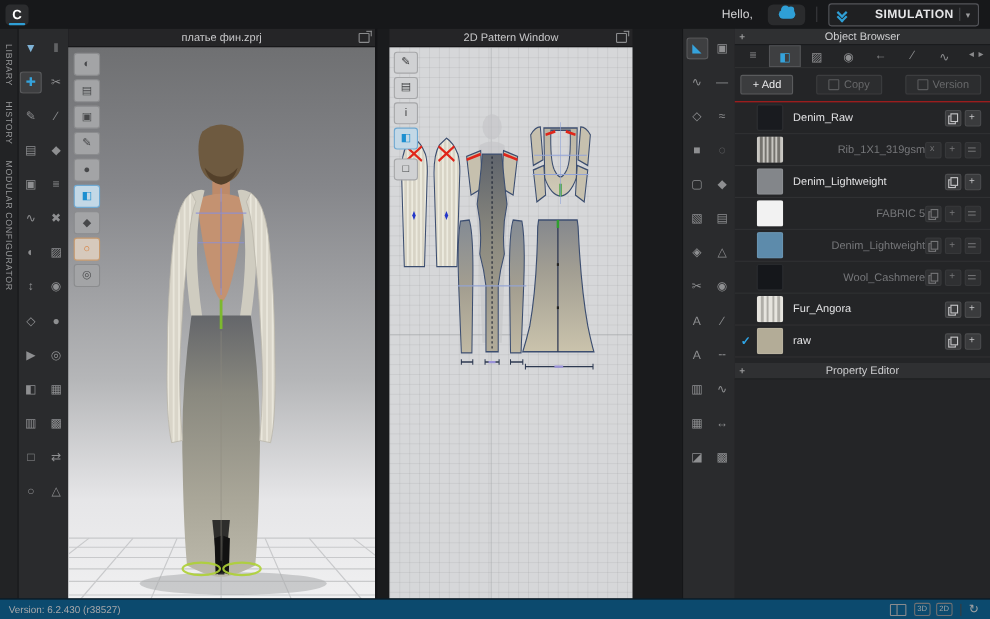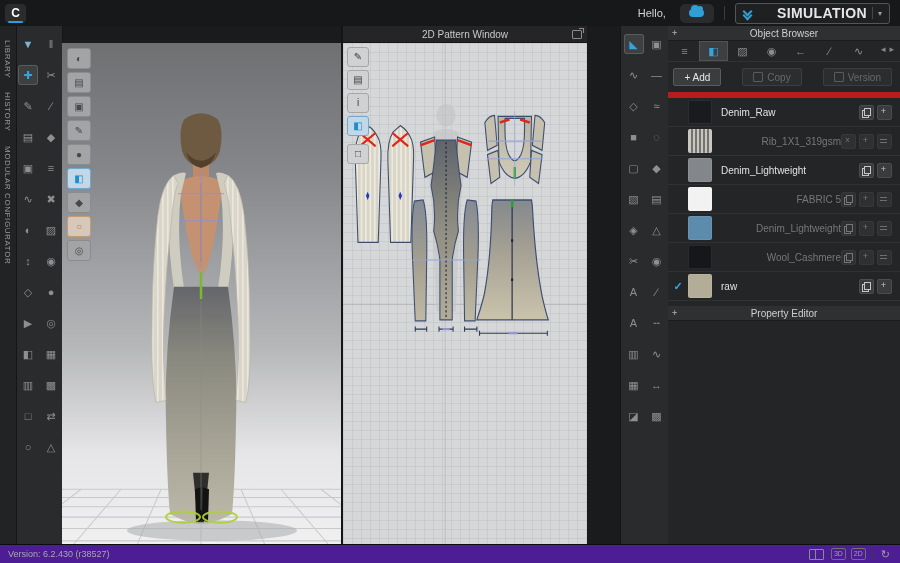--- a/index.html
+++ b/index.html
@@ -16,21 +16,21 @@
   .cloud-btn{width:34px;height:19px;background:#2a2b2d;border-radius:5px;display:flex;align-items:center;justify-content:center;}
   .cloud{width:15px;height:8px;background:#2f9fd6;border-radius:5px;position:relative;}
   .cloud::before{content:"";position:absolute;left:2px;top:-4px;width:8px;height:8px;border-radius:50%;background:#2f9fd6;}
   .cloud::after{content:"";position:absolute;right:1px;top:-3px;width:6px;height:6px;border-radius:50%;background:#2f9fd6;}
   .sim-btn{display:flex;align-items:center;gap:5px;height:19px;padding:0 7px;margin-right:10px;
            background:#1f2022;border:1px solid #54555a;border-radius:3px;}
   .dchev{display:inline-block;width:9px;height:11px;position:relative;}
   .dchev::before,.dchev::after{content:"";position:absolute;left:1px;width:5px;height:5px;
       border-right:2px solid #2f9fd6;border-bottom:2px solid #2f9fd6;transform:rotate(45deg);}
   .dchev::before{top:0;}.dchev::after{top:4px;}
-  .sim-label{font-size:14px;font-weight:bold;letter-spacing:.4px;color:#e6e6e8;padding-left:20px;}
+  .sim-label{font-size:11px;font-weight:bold;letter-spacing:.4px;color:#e6e6e8;padding-left:20px;}
   .sim-sep{width:1px;height:12px;background:#46474b;}
   .caret{font-size:8px;color:#9a9b9d;}
   
   .rail{position:absolute;left:0;top:26px;width:16px;bottom:18px;background:#222325;border-right:1px solid #141517;}
   .rail-tab{writing-mode:vertical-rl;font-size:8px;letter-spacing:.6px;color:#98999b;display:block;margin:14px 0 0 3px;cursor:default;}
   
   .left-toolbar{position:absolute;left:17px;top:26px;width:45px;bottom:18px;background:#2a2b2d;border-right:1px solid #151618;}
   .right-toolbar{position:absolute;left:620px;top:26px;width:48px;bottom:18px;background:#2a2b2d;border-left:1px solid #151618;border-right:1px solid #151618;}
   .tool-grid{display:grid;grid-template-columns:repeat(2,20px);gap:11px 3px;justify-content:center;padding-top:8px;}
   .tool-btn{width:20px;height:20px;border-radius:3px;display:flex;align-items:center;justify-content:center;
@@ -40,21 +40,21 @@
   
   .win{position:absolute;top:26px;bottom:18px;}
   .win-title{height:16px;background:#252527;border-bottom:1px solid #141517;color:#c9c9cb;font-size:10px;
              display:flex;align-items:center;justify-content:center;position:relative;}
   .popout{position:absolute;right:5px;top:4px;width:8px;height:7px;border:1px solid #8a8b8d;border-radius:1px;}
   .popout::after{content:"";position:absolute;right:-3px;top:-3px;width:4px;height:4px;
                  border-top:1px solid #8a8b8d;border-right:1px solid #8a8b8d;}
   .win-body{position:absolute;top:17px;left:0;right:0;bottom:0;overflow:hidden;}
   .win3d{left:62px;width:279px;}
   .win3d .win-body{background:linear-gradient(#6f7072 0%,#85868a 25%,#b5b6b8 60%,#e6e6e8 82%,#f0f0f1 100%);}
-  .win2d{left:343px;width:244px;}
+  .win2d{left:354px;width:221px;}
   .win2d .win-body{background-color:#d6d7d9;
      background-image:linear-gradient(rgba(0,0,0,.05) 1px,transparent 1px),
                       linear-gradient(90deg,rgba(0,0,0,.05) 1px,transparent 1px);
      background-size:9px 9px;}
   .winsep{position:absolute;left:341px;top:26px;width:2px;bottom:18px;background:#141517;}
   svg.fill{position:absolute;inset:0;width:100%;height:100%;}
   
   .mini{position:absolute;display:flex;flex-direction:column;gap:3px;z-index:5;}
   .mini3d{left:5px;top:5px;}
   .mini3d .tool-btn{width:22px;height:19px;background:#a3a4a6;border:1px solid #8b8c8e;color:#47484a;font-size:10px;}
@@ -70,40 +70,40 @@
   .pin{position:absolute;left:4px;top:2px;font-size:9px;color:#9a9a9c;font-weight:bold;}
   .ob-tabs{height:20px;background:#242527;border-bottom:1px solid #313234;display:flex;align-items:stretch;padding-left:2px;}
   .ob-tab{width:29px;display:flex;align-items:center;justify-content:center;font-size:11px;color:#8d8e90;}
   .ob-tab.active{background:#3e3f41;color:#35a3dc;box-shadow:0 0 0 1px #525356 inset;}
   .ob-tabs .navs{margin-left:auto;display:flex;align-items:center;gap:4px;padding-right:4px;color:#8a8a8c;font-size:9px;}
   .ob-actions{display:flex;justify-content:flex-end;gap:21px;padding:6px 8px 6px 0;}
   .btn{height:16px;display:flex;align-items:center;gap:4px;padding:0 10px;border-radius:2px;font-size:10px;}
   .btn-add{background:#3b3c3e;border:1px solid #5a5b5d;color:#e9e9eb;}
   .btn-dim{background:#2c2d2f;border:1px solid #3c3d3f;color:#68696b;}
   .btn-dim .mini-ic{width:8px;height:8px;border:1px solid #5a5b5d;border-radius:1px;}
-  .fab-list{border-top:6px solid #b91c1c;}
+  .fab-list{border-top:1px solid #b91c1c;}
   .fab-row{height:28px;display:flex;align-items:center;border-bottom:1px solid #303133;}
   .fab-check{width:20px;text-align:center;font-size:11px;font-weight:bold;color:#2fa6e8;}
   .fab-swatch{width:22px;height:22px;border-radius:2px;border:1px solid rgba(255,255,255,.08);margin-right:9px;flex:none;}
   .fab-name{flex:1;font-size:10px;color:#e2e2e4;white-space:nowrap;overflow:hidden;}
   .fab-row.dim .fab-name{color:#76777a;text-align:right;}
   .fab-icons{display:flex;gap:3px;margin-right:8px;}
   .fab-row.dim .fab-icons{opacity:.5;}
   .ic{width:13px;height:13px;background:#3a3b3d;border:1px solid #4b4c4e;border-radius:2px;position:relative;}
   .ic-copy::before{content:"";position:absolute;left:2px;top:4px;width:5px;height:6px;border:1px solid #c6c6c8;background:#3a3b3d;}
   .ic-copy::after{content:"";position:absolute;left:4px;top:2px;width:5px;height:6px;border:1px solid #c6c6c8;background:#3a3b3d;}
   .ic-add::before{content:"+";position:absolute;left:0;top:0;width:11px;height:11px;line-height:11px;text-align:center;
                   color:#c6c6c8;font-size:9px;}
   .ic-export::before{content:"x";position:absolute;left:0;top:-1px;width:11px;height:11px;line-height:11px;text-align:center;
                   color:#c6c6c8;font-size:8px;}
   .ic-storage::before{content:"";position:absolute;left:2px;top:4px;width:7px;height:1.5px;background:#b9b9bb;box-shadow:0 3px 0 #b9b9bb;}
   .pe-header{margin-top:5px;}
   .pe-body{height:200px;background:#242527;}
   
-  .statusbar{position:absolute;left:0;right:0;bottom:0;height:18px;background:#4c1d95;border-top:1px solid #0c0d0e;
+  .statusbar{position:absolute;left:0;right:0;bottom:0;height:18px;background:#0c4a6e;border-top:1px solid #0c0d0e;
              display:flex;align-items:center;font-size:9px;color:#a8a8aa;}
   .statusbar .version{margin-left:8px;}
   .statusbar .spacer{flex:1;}
   .sb-icons{display:flex;align-items:center;gap:7px;margin-right:10px;}
   .sb-split{width:13px;height:9px;border:1px solid #8a8b8d;border-radius:1px;position:relative;}
   .sb-split::after{content:"";position:absolute;left:5px;top:0;bottom:0;width:1px;background:#8a8b8d;}
   .sb-badge{border:1px solid #6f7072;color:#9fa0a2;font-size:7px;padding:0 2px;height:10px;line-height:10px;border-radius:2px;}
   .sb-div{width:1px;height:11px;background:#3a3b3d;}
   .sb-sync{font-size:11px;color:#9fa0a2;line-height:1;}
 </style>
@@ -248,20 +248,24 @@
           <span>○</span>
         </div>
 
         <div class="tool-btn">
           <span>△</span>
         </div>
       </div>
   </div>
 
   <div class="win win3d">
+    <div class="win-title">
+      <span>платье фин.zprj</span>
+      <span class="popout"></span>
+    </div>
     <div class="win-body">
       <svg class="fill" viewBox="0 0 279 486" preserveAspectRatio="none">
         <defs>
           <linearGradient id="skirtG" x1="0" y1="0" x2="0" y2="1">
             <stop offset="0" stop-color="#64666a"></stop>
               <stop offset=".3" stop-color="#8a897f"></stop>
             <stop offset=".7" stop-color="#a9a698"></stop>
               <stop offset="1" stop-color="#bcb9ab"></stop>
           </linearGradient>
           <pattern id="stripes" width="5" height="10" patternUnits="userSpaceOnUse">
@@ -721,20 +725,31 @@
           <span class="fab-icons">
 
               <span class="ic ic-copy"></span>
 
               <span class="ic ic-add"></span>
 
               <span class="ic ic-storage"></span>
             </span>
         </div>
 
+        <div class="fab-row">
+          <span class="fab-check"></span>
+          <span class="fab-swatch" style="background: repeating-linear-gradient(90deg, rgb(230, 228, 222) 0px, rgb(230, 228, 222) 3px, rgb(176, 174, 168) 3px, rgb(176, 174, 168) 5px);"></span>
+          <span class="fab-name">Fur_Angora</span>
+          <span class="fab-icons">
+
+              <span class="ic ic-copy"></span>
+
+              <span class="ic ic-add"></span>
+            </span>
+        </div>
 
         <div class="fab-row">
           <span class="fab-check">✓</span>
           <span class="fab-swatch" style="background: rgb(179, 172, 151);"></span>
           <span class="fab-name">raw</span>
           <span class="fab-icons">
 
               <span class="ic ic-copy"></span>
 
               <span class="ic ic-add"></span>

